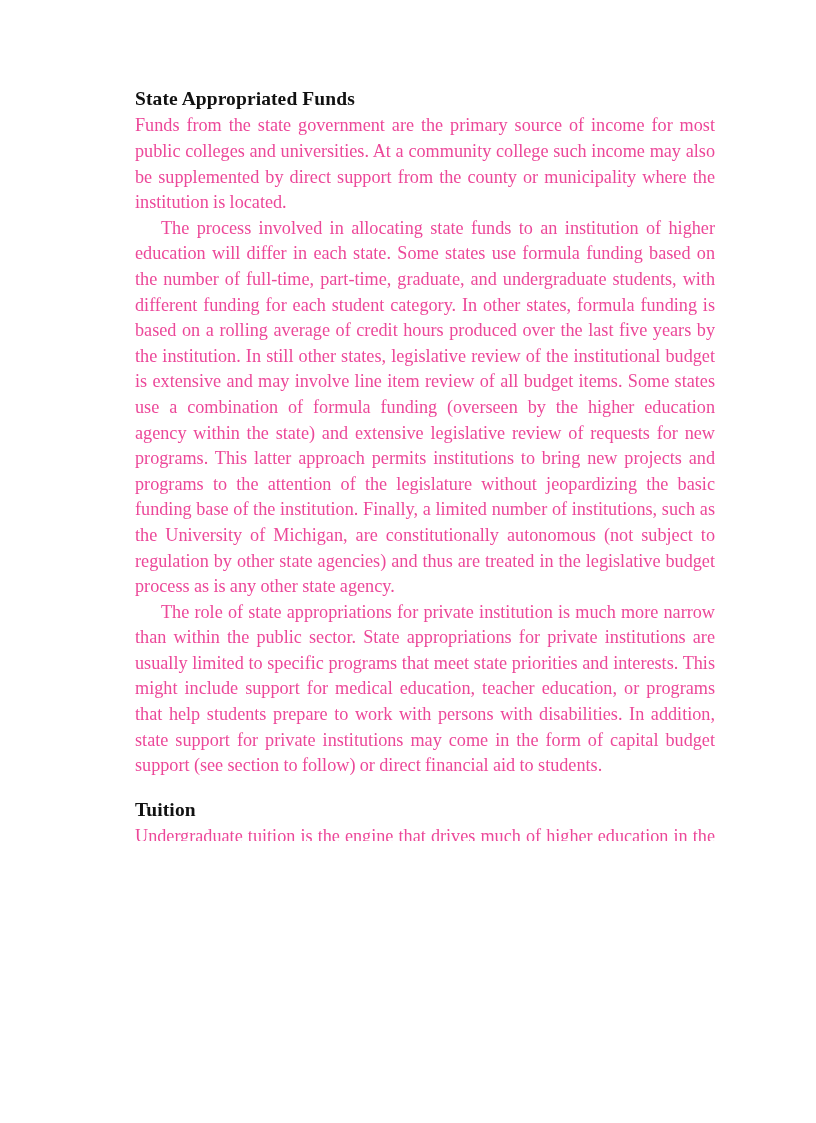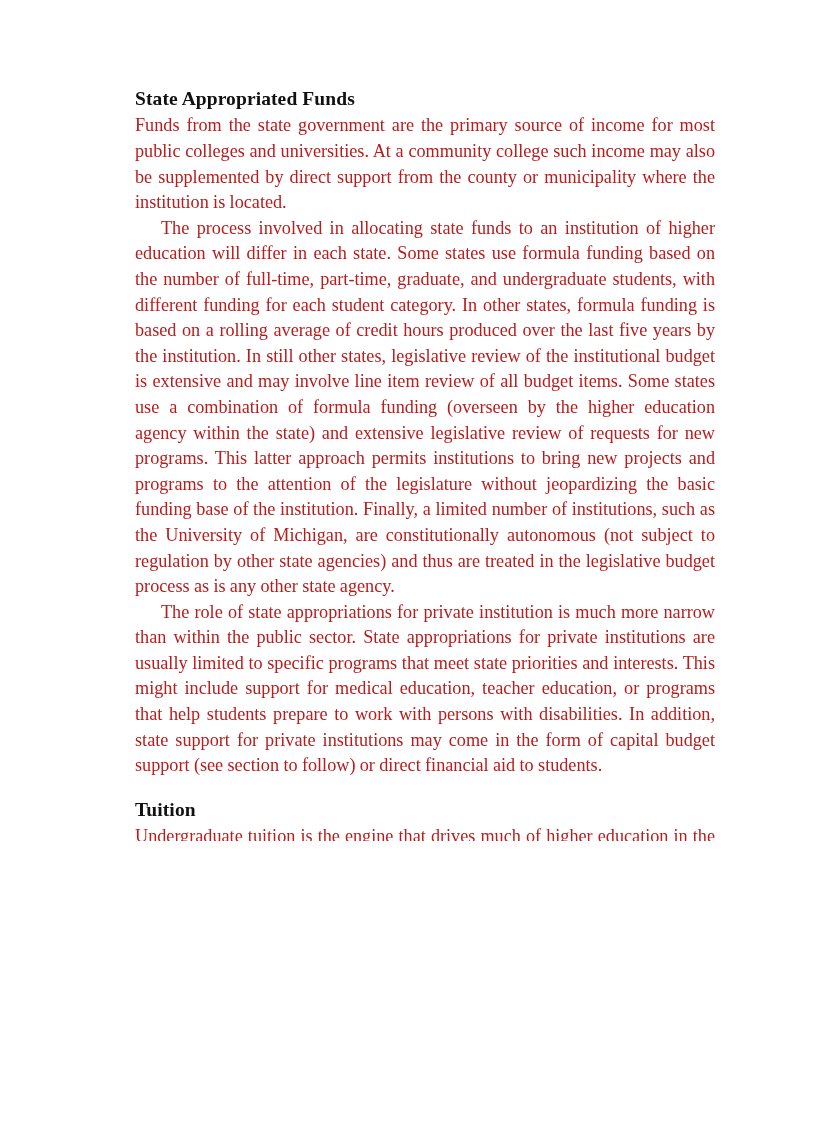--- a/index.html
+++ b/index.html
@@ -36,21 +36,21 @@
     margin-top: 20px;
   }
   p.body-par {
     font-size: 18.2px;
     line-height: 25.6px;
     margin: 0;
     text-align: justify;
     text-justify: inter-word;
     -webkit-hyphens: auto;
     hyphens: auto;
-    color: #b91c1c;
+    color: #ec4899;
     word-spacing: -0.2px;
   }
   p.body-par.indented {
     text-indent: 26px;
   }
   .footer {
     position: absolute;
     left: 135px;
     top: 1105px;
     width: 612px;

